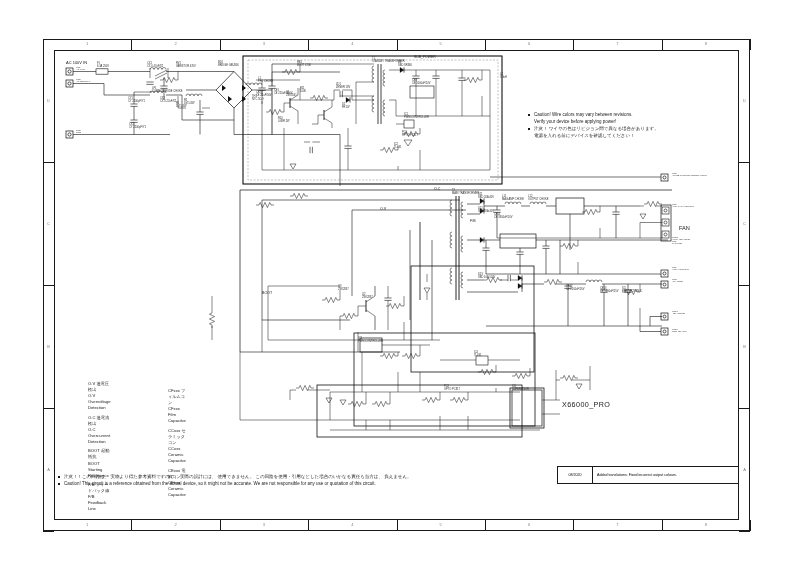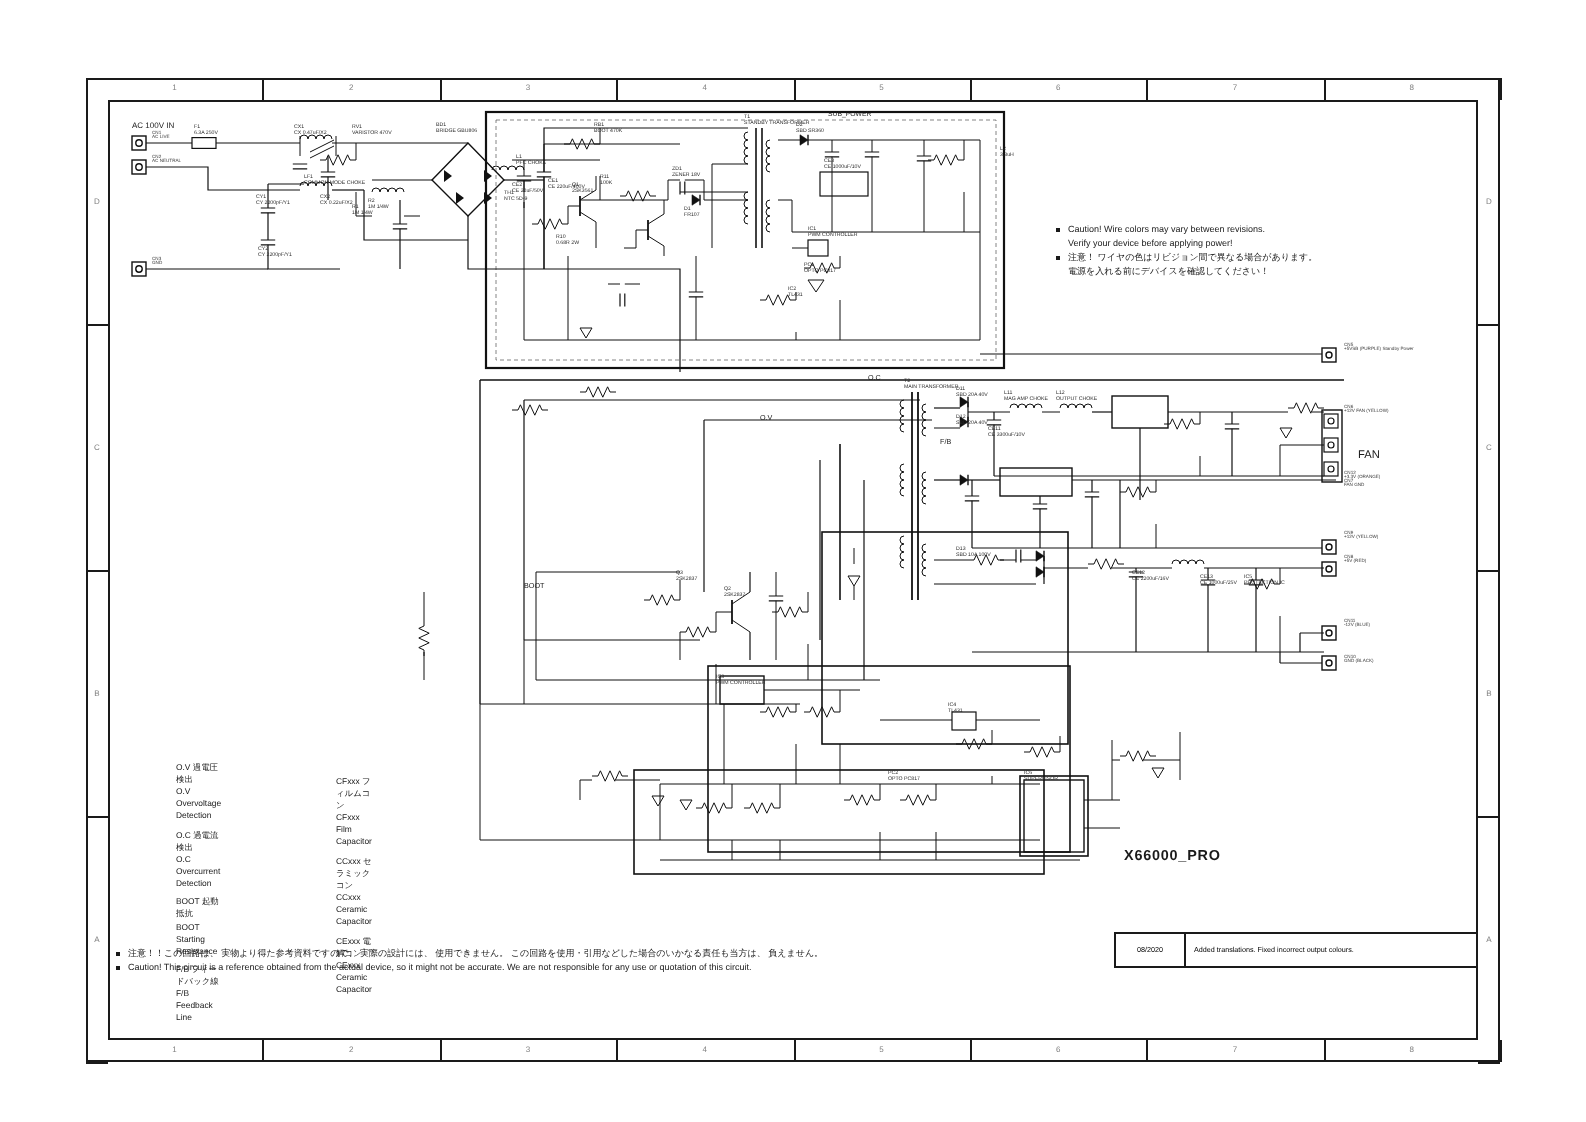--- a/index.html
+++ b/index.html
@@ -137,25 +137,24 @@
     font-size: 3.6px;
   }
   .tb-desc {
     flex: 1;
     display: flex; align-items: center;
     padding-left: 4px;
     font-size: 3.6px;
   }
   .model-label {
     position: absolute;
-    left: 562px; top: 423px;
+    left: 562px; top: 400px;
     font-size: 7.2px;
     letter-spacing: 0.4px;
     color: #1a1a1a;
-    font-weight: bold;
   }
   .fan-label {
     position: absolute;
     left: 679px; top: 225px;
     font-size: 5.6px;
     color: #1a1a1a;
   }
   .acin-label {
     position: absolute;
     left: 66px; top: 60px;

